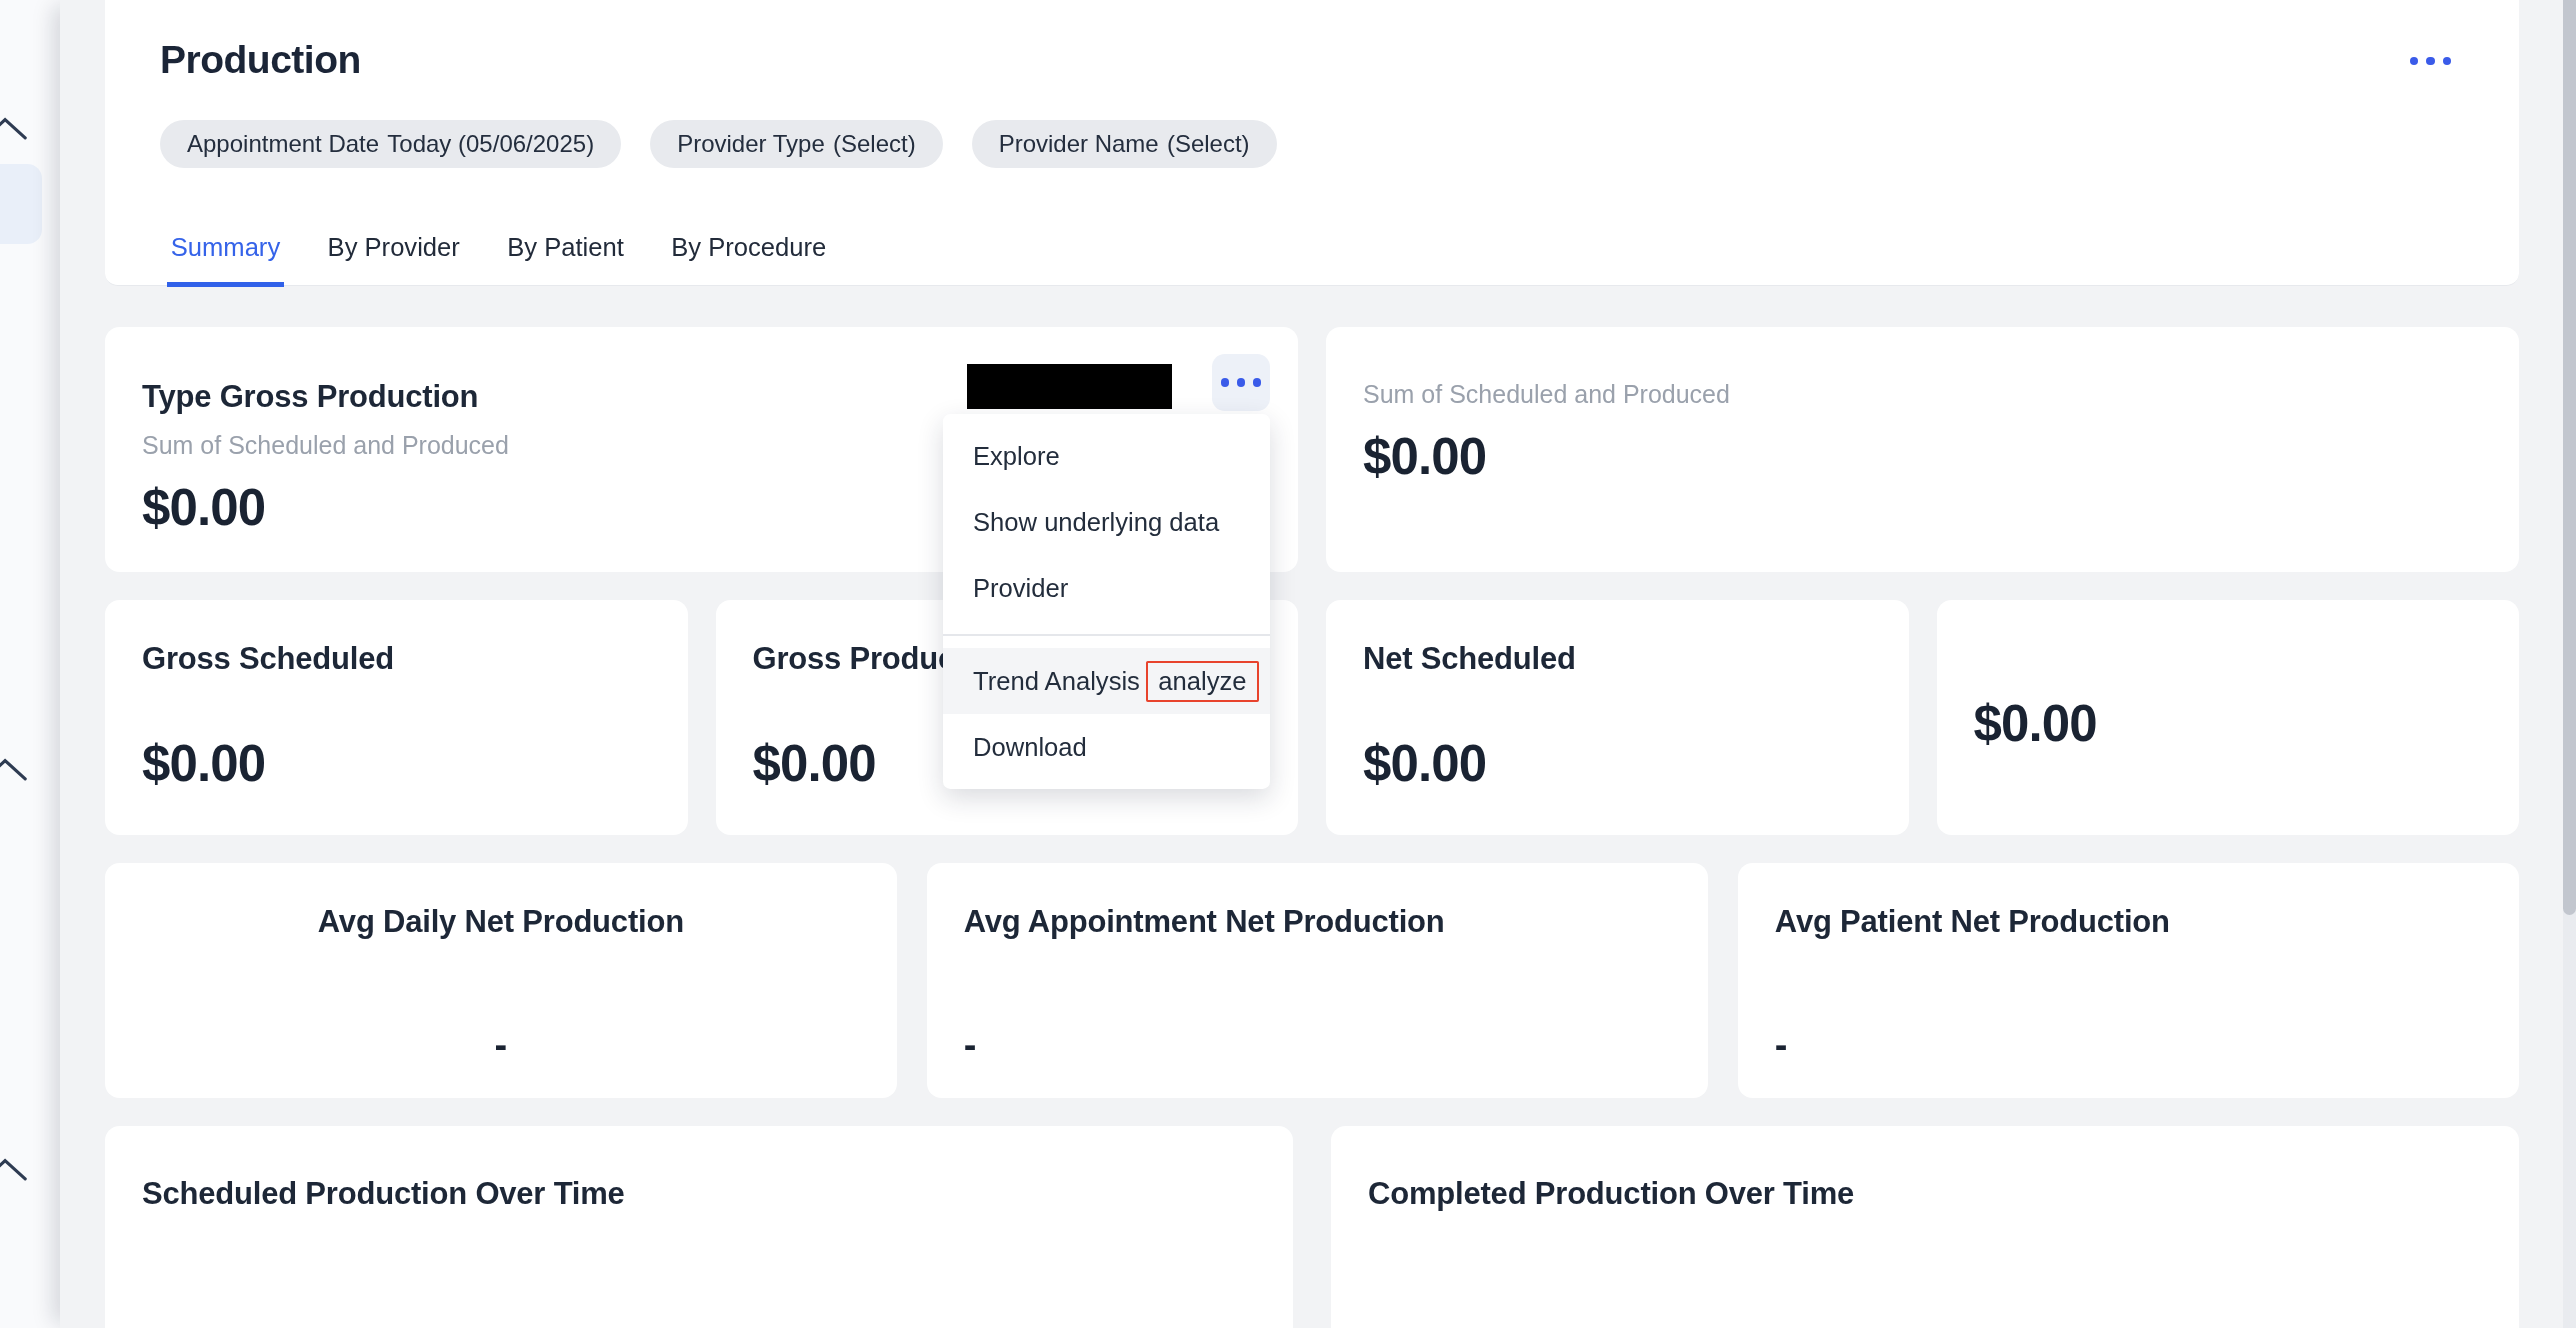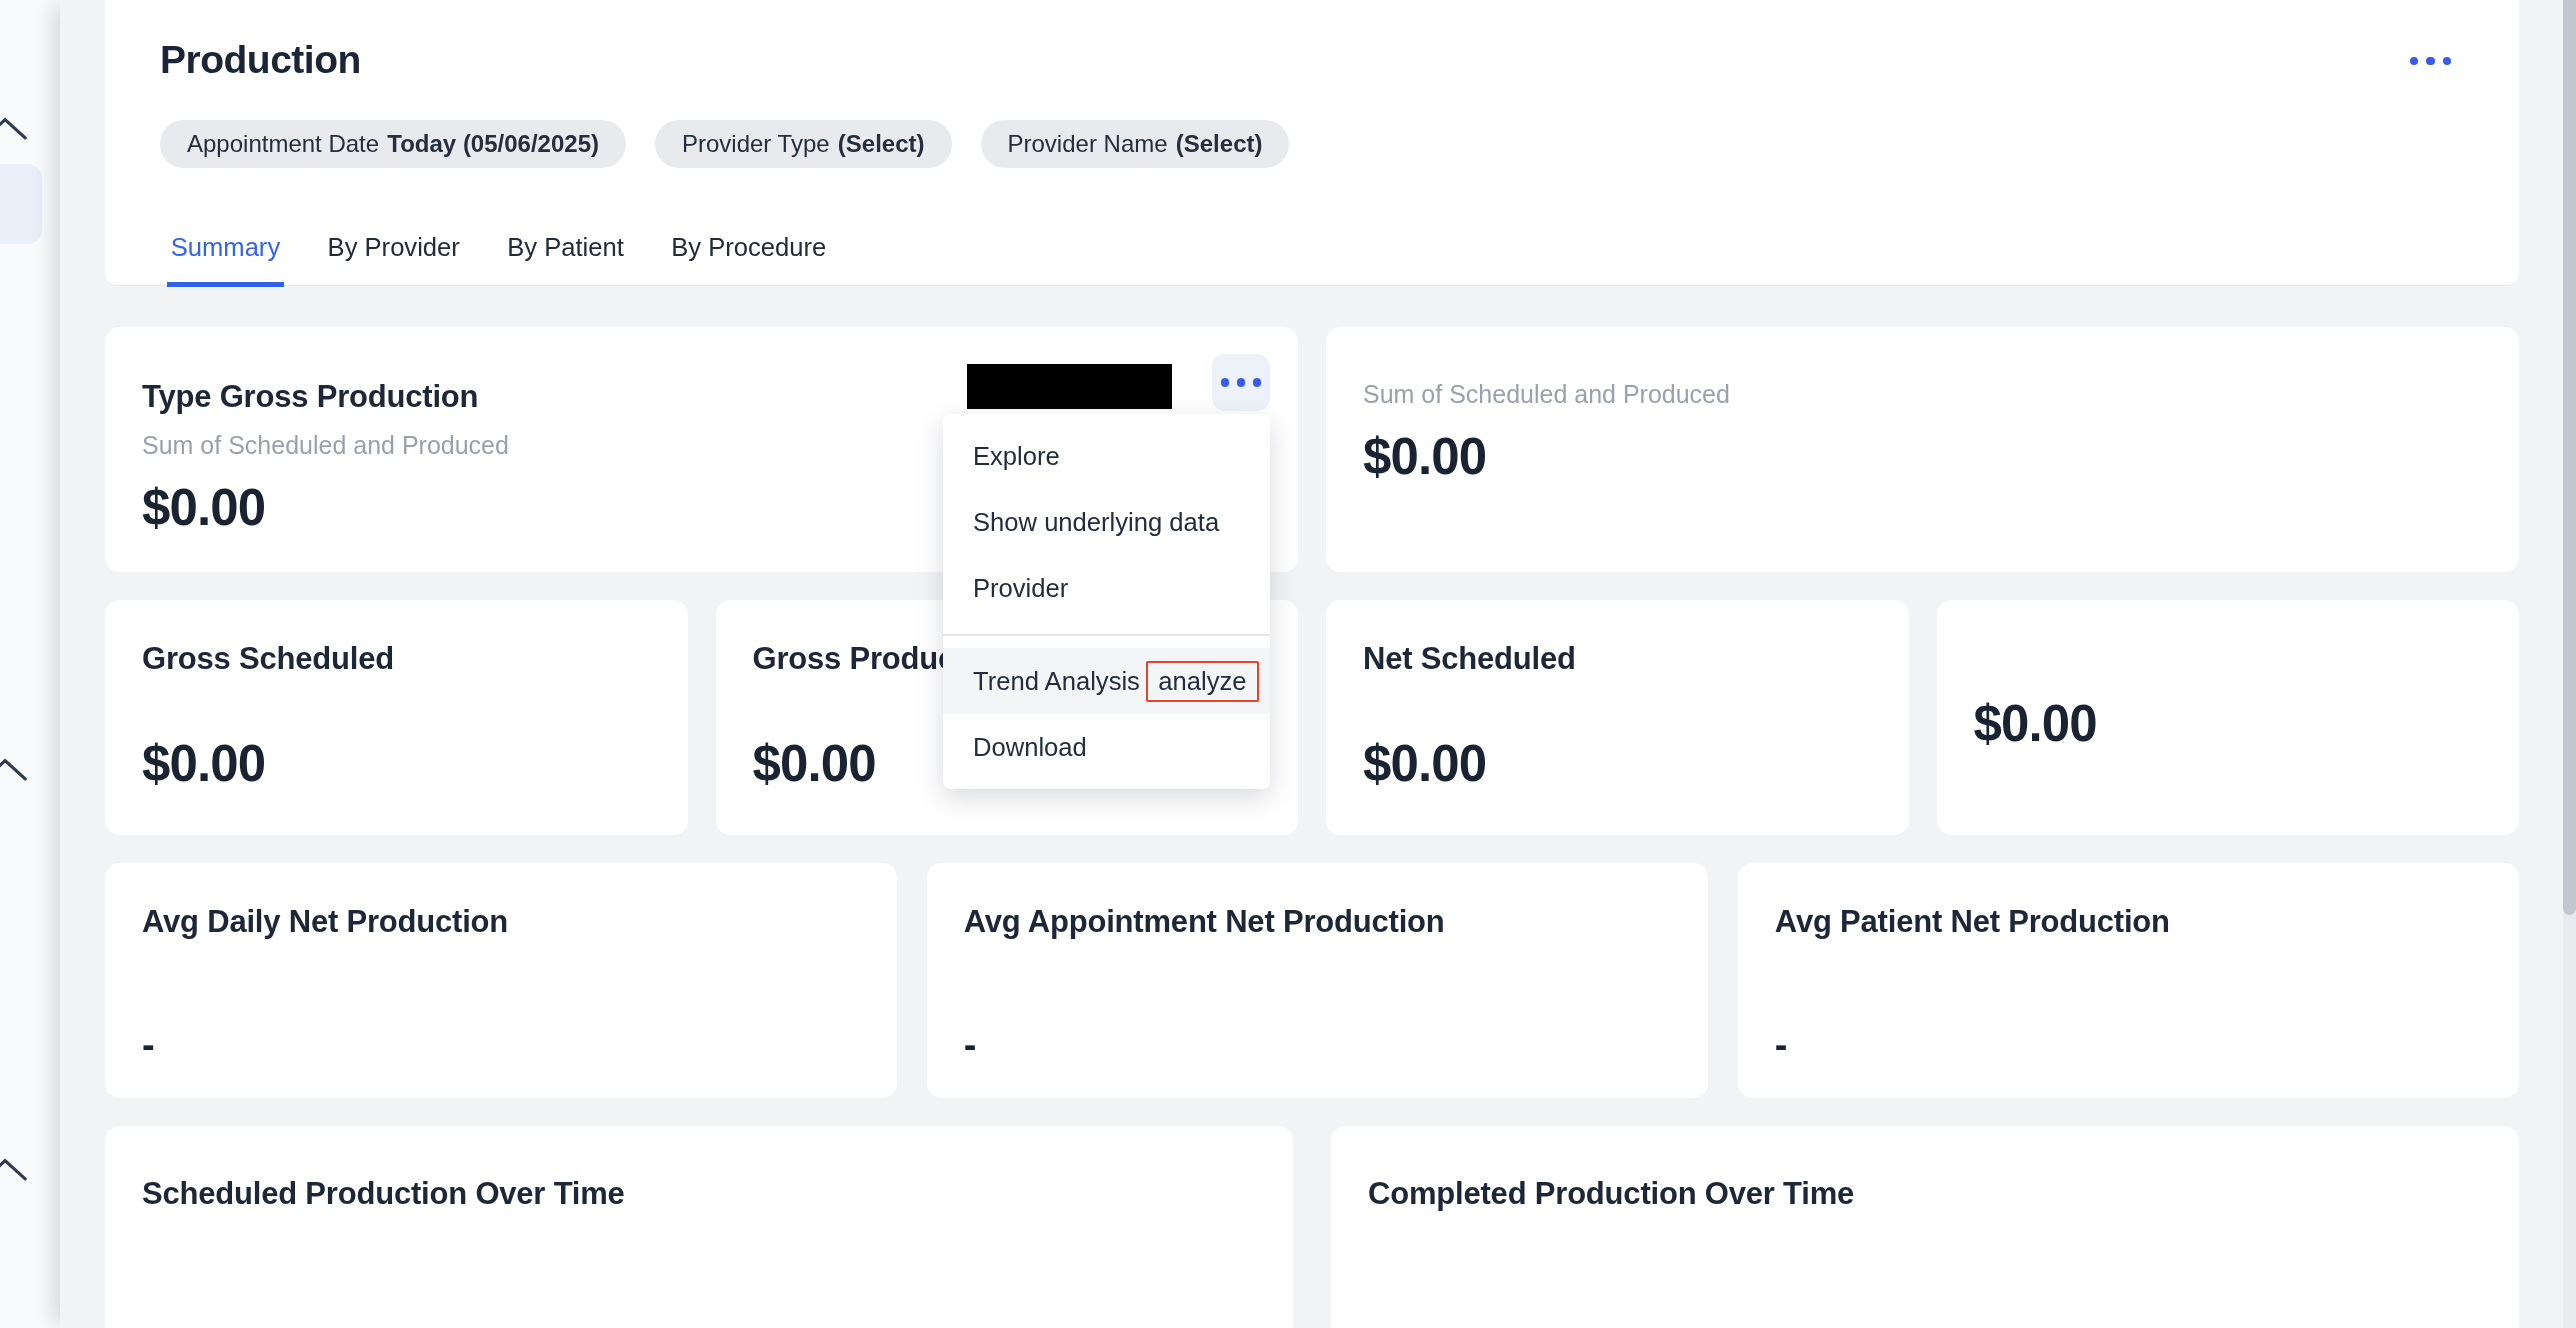--- a/index.html
+++ b/index.html
@@ -25,21 +25,21 @@
   
   .header{position:relative;background:#FFFFFF;height:286px;box-sizing:border-box;
           border-bottom:1.8px solid #E7E9ED;border-radius:0 0 12.8px 12.8px;}
   .page-title{position:absolute;left:55px;top:38px;font-size:39px;font-weight:700;color:#1B2537;letter-spacing:-0.5px;}
   .dots{display:flex;gap:8.2px;align-items:center;}
   .dot{width:8.2px;height:8.2px;border-radius:50%;background:#3A5BE9;}
   .dots-top{position:absolute;right:68px;top:57px;cursor:pointer;}
   .chips{position:absolute;left:55px;top:120px;display:flex;gap:29px;}
   .chip{height:48px;padding:0 27px;border-radius:25px;background:#E8EAEE;display:flex;align-items:center;
         font-size:24px;color:#242E3E;white-space:nowrap;cursor:pointer;}
-  .chip b{margin-left:8.2px;font-weight:700;}
+  .chip b{margin-left:8.2px;font-weight:400;}
   .tabs{position:absolute;left:62px;bottom:-1.8px;display:flex;gap:40px;}
   .tab{font-size:25.6px;color:#222B3A;padding:0 3.7px 20px 3.7px;cursor:pointer;border-bottom:5.5px solid transparent;}
   .tab.active{color:#3563E9;border-bottom-color:#3161E9;}
 
   
   .content{position:absolute;left:0;top:327px;width:2414px;display:flex;flex-direction:column;gap:28px;}
   .row{display:flex;}
   .row1{gap:28px;height:245px;}
   .row2{gap:28px;height:235px;}
   .row3{gap:30px;height:235px;}
@@ -160,21 +160,21 @@
           <div class="card">
             <div class="kpi-title">Net Scheduled</div>
             <div class="kpi-value">$0.00</div>
           </div>
           <div class="card">
             <div class="kpi-value">$0.00</div>
           </div>
         </div>
 
         <div class="row row3">
-          <div class="card" style="flex:1.015 1 0;">
+          <div class="card" style="flex:1.015 1 0;text-align:center;">
             <div class="kpi-title">Avg Daily Net Production</div>
             <div class="dash-value">-</div>
           </div>
           <div class="card">
             <div class="kpi-title">Avg Appointment Net Production</div>
             <div class="dash-value">-</div>
           </div>
           <div class="card">
             <div class="kpi-title">Avg Patient Net Production</div>
             <div class="dash-value">-</div>

